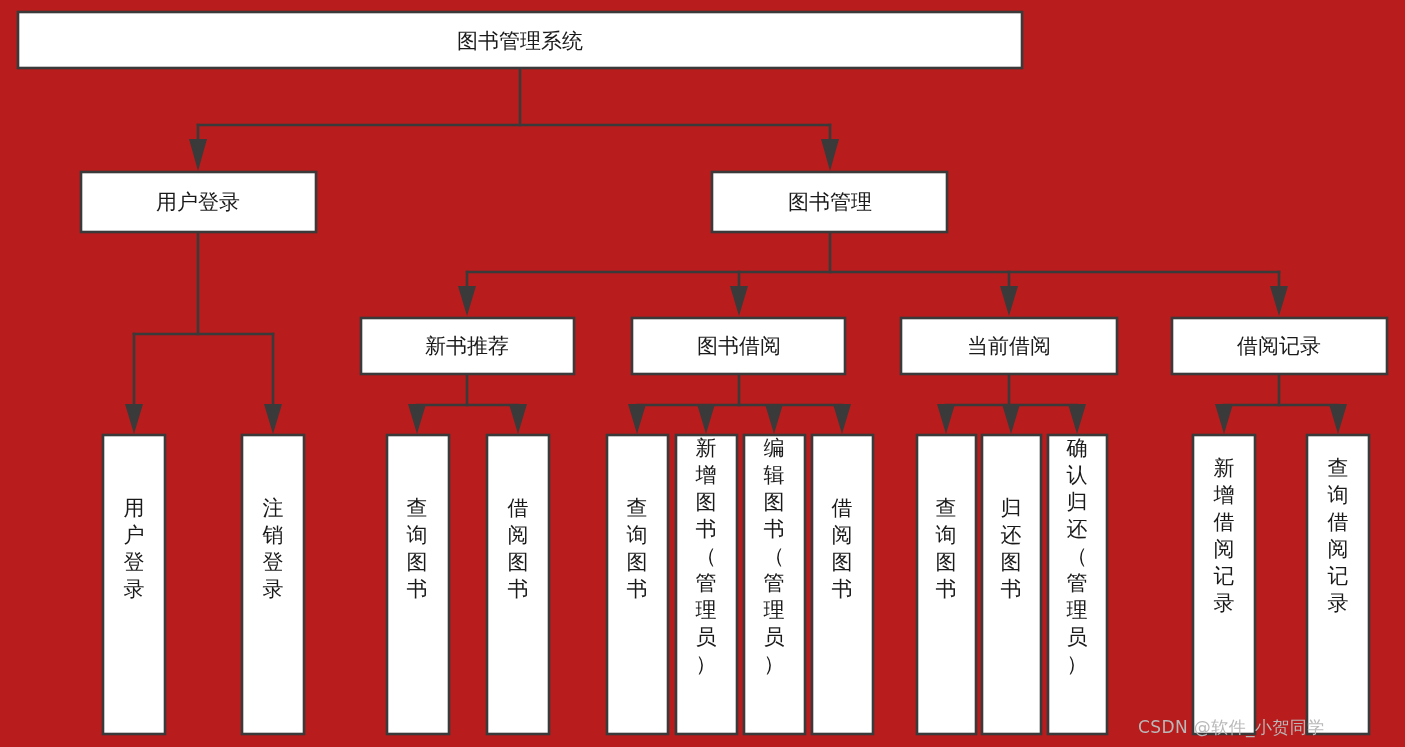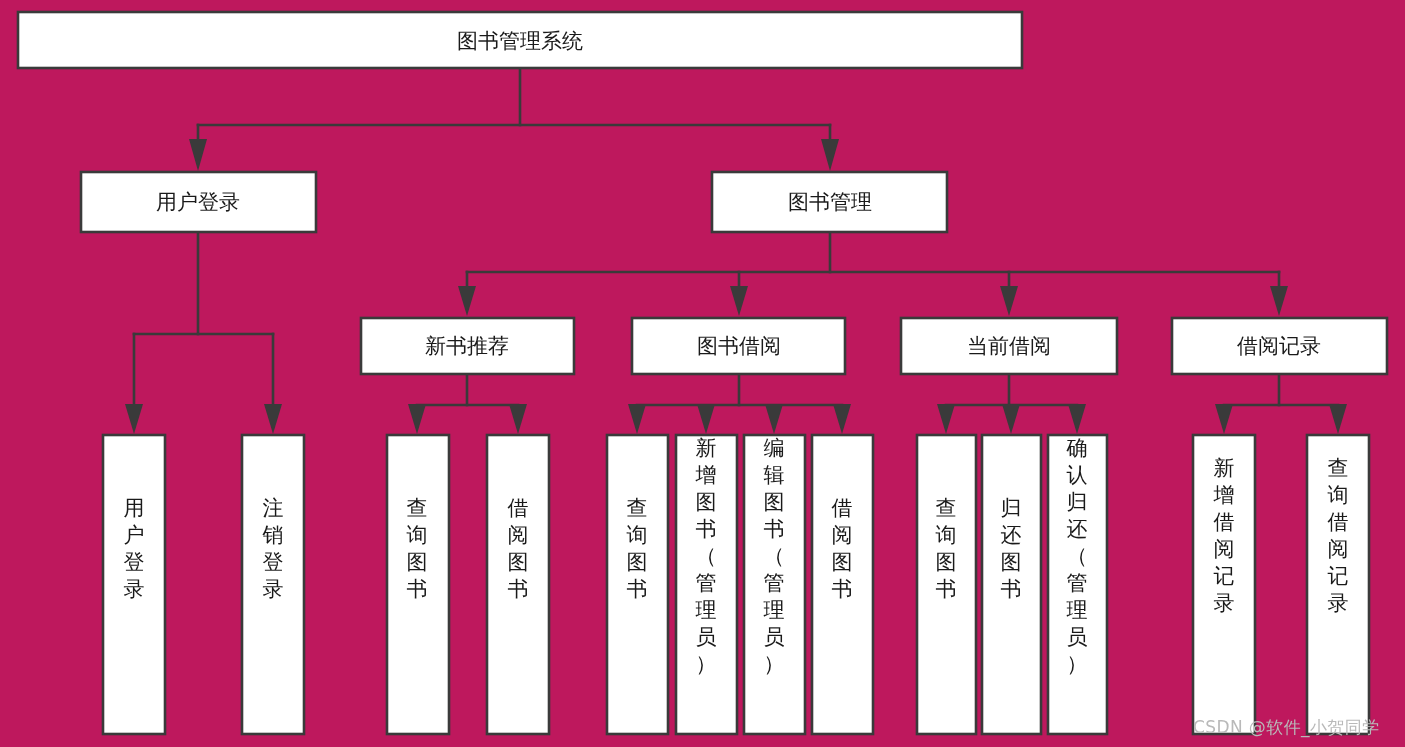--- a/index.html
+++ b/index.html
@@ -8,21 +8,21 @@
     padding: 0;
     background: #ffffff;
   }
   body {
     font-family: "DejaVu Sans", "Liberation Sans", sans-serif;
   }
   #diagram-root {
     position: relative;
     width: 1405px;
     height: 747px;
-    background: #be185d;
+    background: #b91c1c;
     overflow: hidden;
   }
   svg#tree-svg {
     position: absolute;
     left: 0;
     top: 0;
     width: 1405px;
     height: 747px;
     display: block;
   }
@@ -220,15 +220,15 @@
       <text class="node-label-vertical" x="1224" y="475"><tspan x="1224" y="475">新</tspan><tspan x="1224" y="502">增</tspan><tspan x="1224" y="529">借</tspan><tspan x="1224" y="556">阅</tspan><tspan x="1224" y="583">记</tspan><tspan x="1224" y="610">录</tspan></text>
     </g>
 
     <g>
       <rect class="node-rect" x="1307" y="435" width="62" height="299"></rect>
       <text class="node-label-vertical" x="1338" y="475"><tspan x="1338" y="475">查</tspan><tspan x="1338" y="502">询</tspan><tspan x="1338" y="529">借</tspan><tspan x="1338" y="556">阅</tspan><tspan x="1338" y="583">记</tspan><tspan x="1338" y="610">录</tspan></text>
     </g>
 
   </svg>
 
-  <div class="watermark-text" style="left:1193px; top:716px;">CSDN @软件_小贺同学</div>
+  <div class="watermark-text" style="left:1138px; top:716px;">CSDN @软件_小贺同学</div>
 
 </div>
 
 </body></html>

